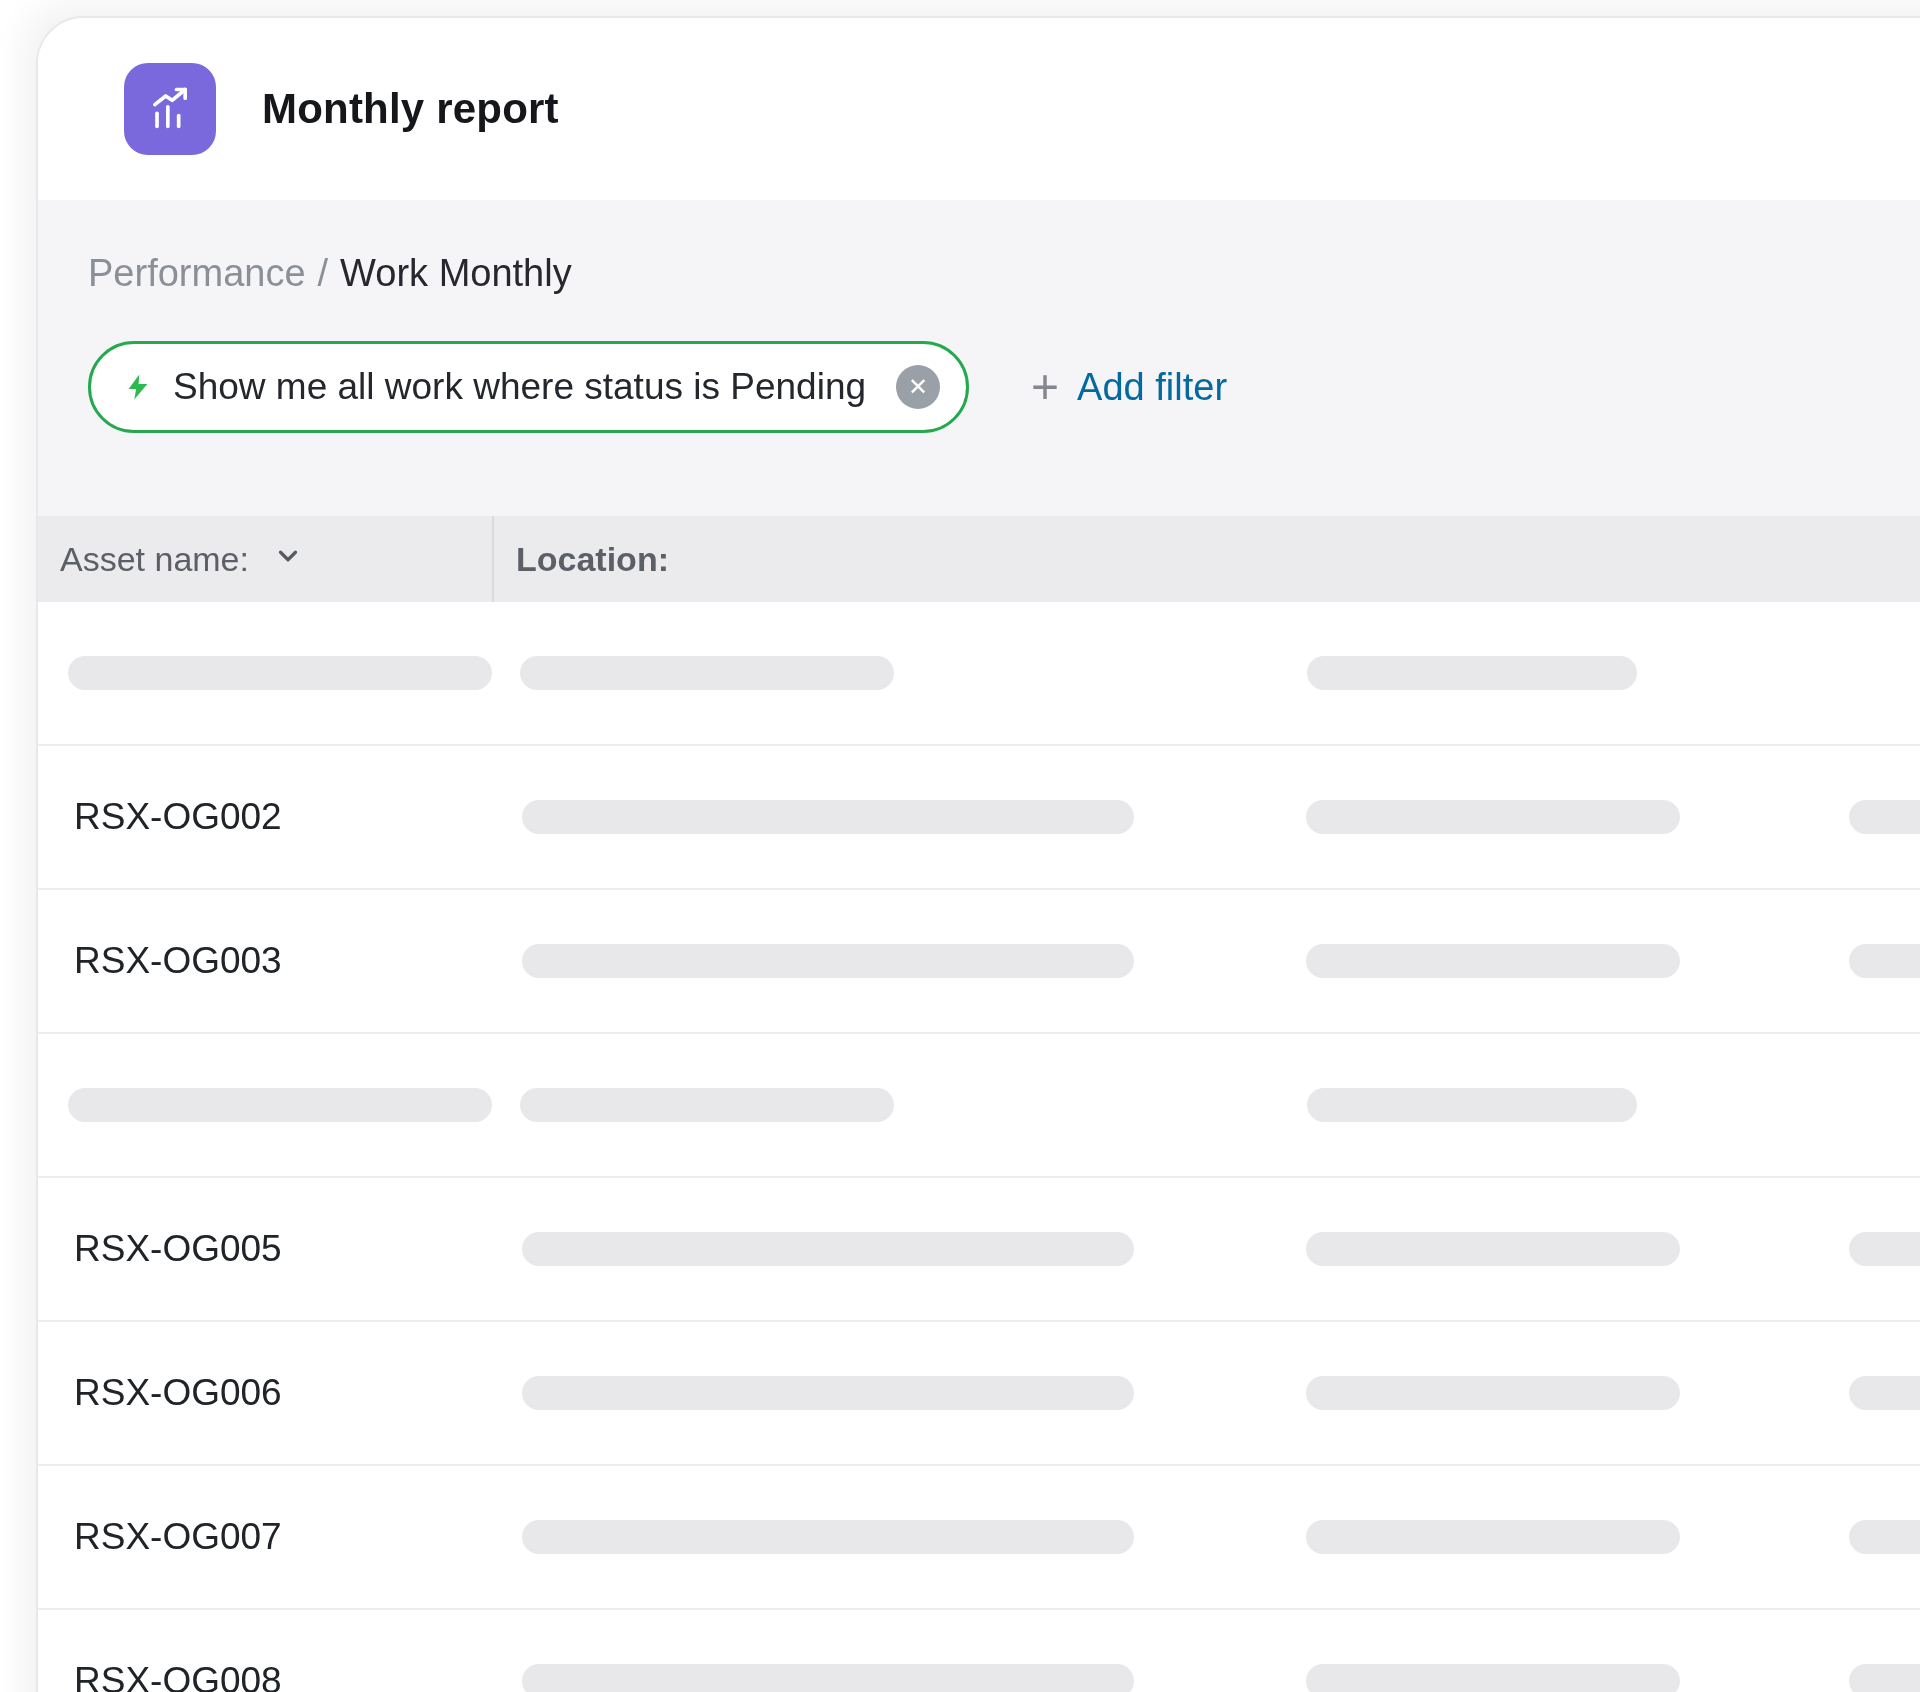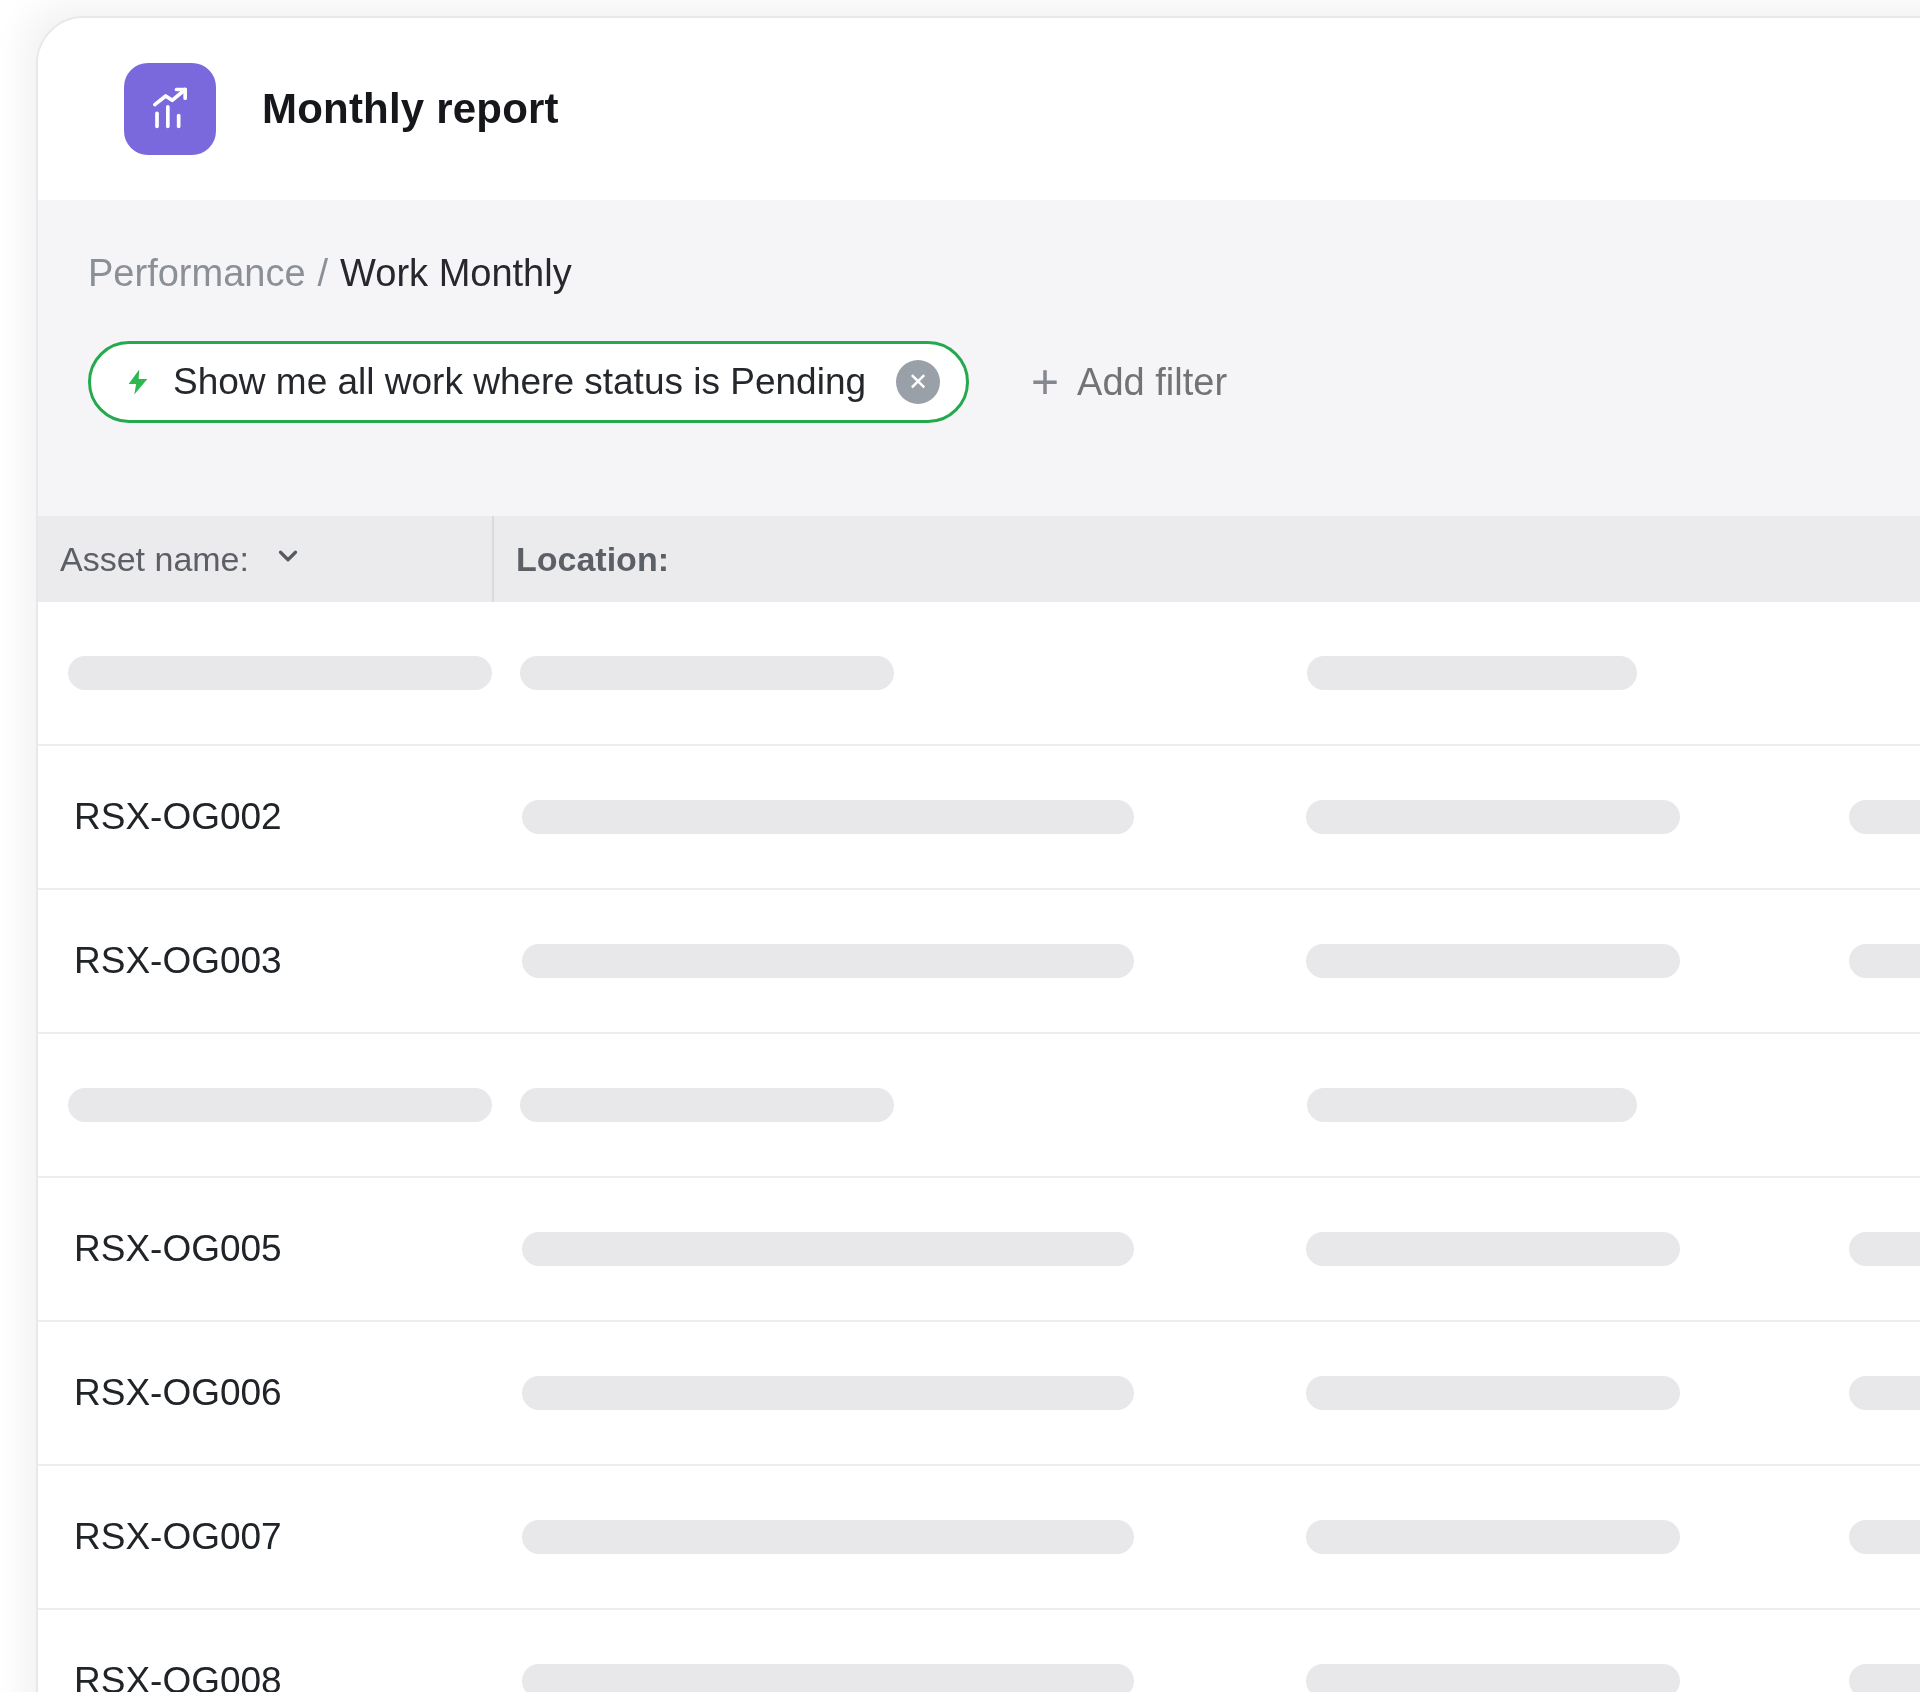--- a/index.html
+++ b/index.html
@@ -56,21 +56,21 @@
   }
   .breadcrumb .current { color: #26282d; }
   .filter-row {
     margin-top: 46px;
     display: flex;
     align-items: center;
   }
   .filter-chip {
     display: inline-flex;
     align-items: center;
-    height: 82px;
+    height: 92px;
     padding: 0 26px 0 32px;
     border: 3px solid #24a94e;
     border-radius: 48px;
     background: #ffffff;
     gap: 20px;
   }
   .filter-chip .chip-label {
     font-size: 37px;
     color: #24272c;
     white-space: nowrap;
@@ -95,21 +95,21 @@
     cursor: pointer;
   }
   .add-filter .plus {
     font-size: 48px;
     font-weight: 300;
     color: #83878f;
     line-height: 1;
   }
   .add-filter .label {
     font-size: 38px;
-    color: #737373;
+    color: #0369a1;
   }
   
   .grid-cols {
     display: grid;
     grid-template-columns: 454px 786px 542px 1fr;
   }
   .thead {
     height: 86px;
     background: #ebebee;
   }

